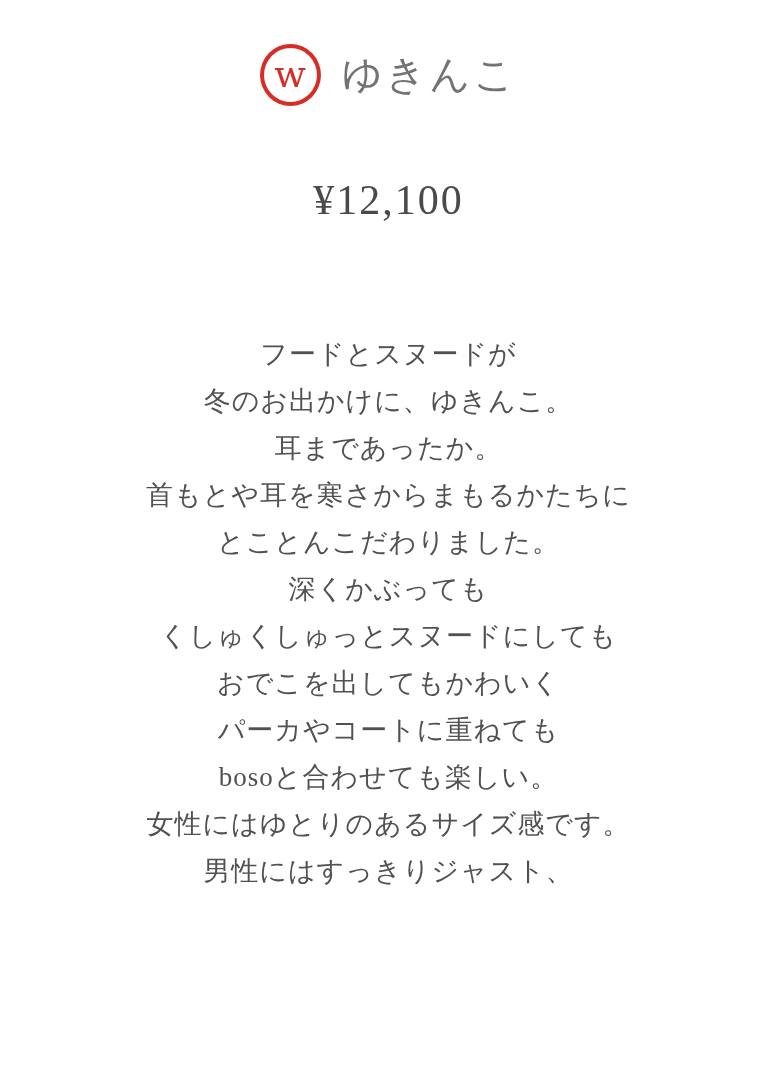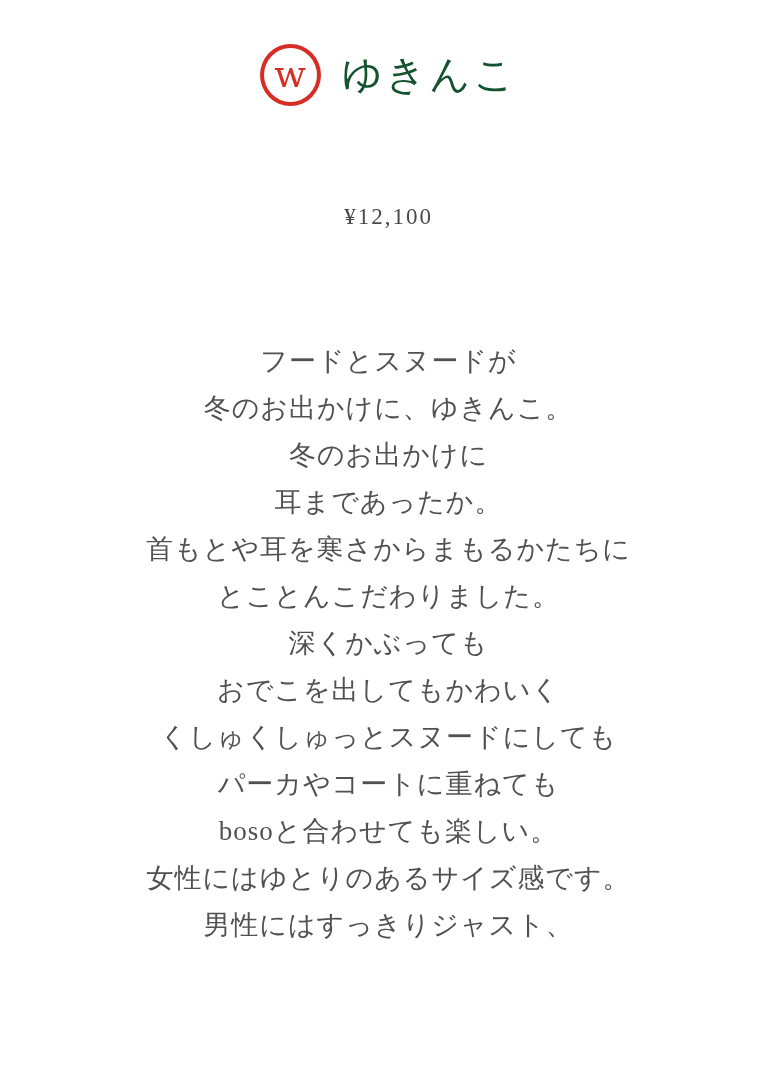--- a/index.html
+++ b/index.html
@@ -43,28 +43,28 @@
   .logo-letter {
     font-family: "DejaVu Serif", "Liberation Serif", serif;
     font-size: 37px;
     line-height: 1;
     color: #d62e26;
     transform: translateY(-1px);
     user-select: none;
   }
   .product-title {
     font-size: 40px;
-    color: #14532d;
+    color: #737373;
     letter-spacing: 3px;
     line-height: 1;
   }
   
   .price {
-    margin-top: 99px;
-    font-size: 23px;
+    margin-top: 73px;
+    font-size: 42px;
     color: #4a4a4a;
     letter-spacing: 2px;
     line-height: 1;
   }
   
   .description {
     margin-top: 110px;
     font-size: 27px;
     color: #515151;
     letter-spacing: 1px;
@@ -84,26 +84,25 @@
       <span class="logo-letter">w</span>
     </div>
     <div class="product-title">ゆきんこ</div>
   </div>
 
   <div class="price">¥12,100</div>
 
   <div class="description">
       <div class="desc-line">フードとスヌードが</div>
       <div class="desc-line">冬のお出かけに、ゆきんこ。</div>
-      <div class="desc-line">冬のお出かけに</div>
       <div class="desc-line">耳まであったか。</div>
       <div class="desc-line">首もとや耳を寒さからまもるかたちに</div>
       <div class="desc-line">とことんこだわりました。</div>
       <div class="desc-line">深くかぶっても</div>
+      <div class="desc-line">くしゅくしゅっとスヌードにしても</div>
       <div class="desc-line">おでこを出してもかわいく</div>
-      <div class="desc-line">くしゅくしゅっとスヌードにしても</div>
       <div class="desc-line">パーカやコートに重ねても</div>
       <div class="desc-line">bosoと合わせても楽しい。</div>
       <div class="desc-line">女性にはゆとりのあるサイズ感です。</div>
       <div class="desc-line">男性にはすっきりジャスト、</div>
     </div>
 
 </div>
 
 </body></html>

